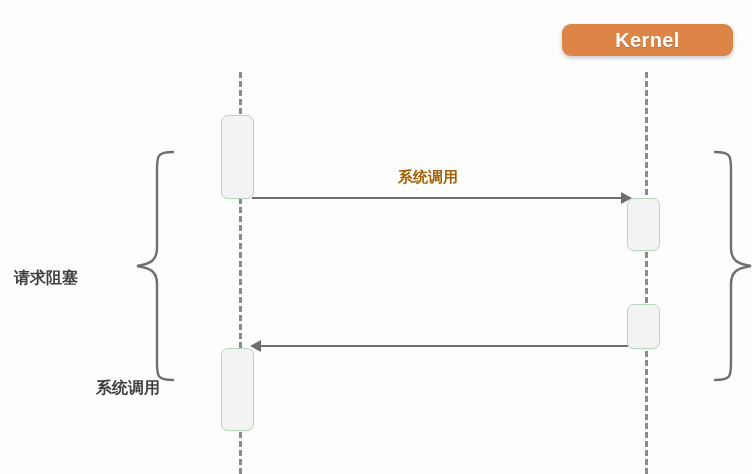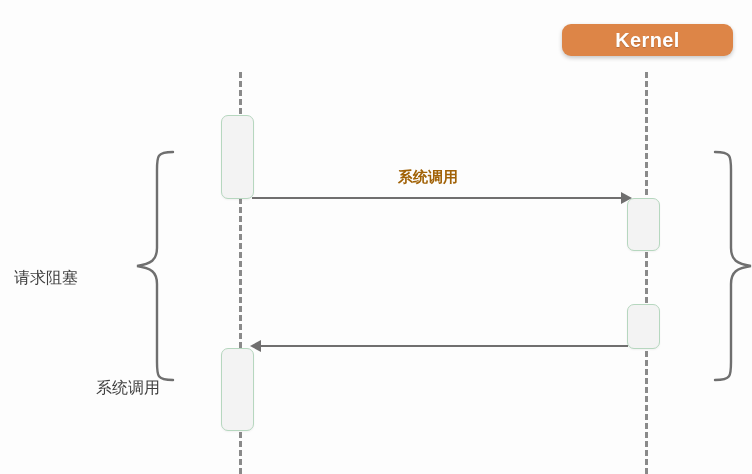--- a/index.html
+++ b/index.html
@@ -115,21 +115,21 @@
     fill: none;
     stroke: #6f6f6f;
     stroke-width: 2.4;
     stroke-linecap: round;
   }
 
   
   .group-label {
     position: absolute;
     font-size: 16px;
-    font-weight: normal;
+    font-weight: bold;
     color: #3f3f3f;
     white-space: nowrap;
     user-select: none;
     text-align: center;
   }
   .label-blocking  { left: 14px;  top: 268px; }
   .label-process   { left: 96px;  top: 378px; }
 </style>
 </head>
 <body>

